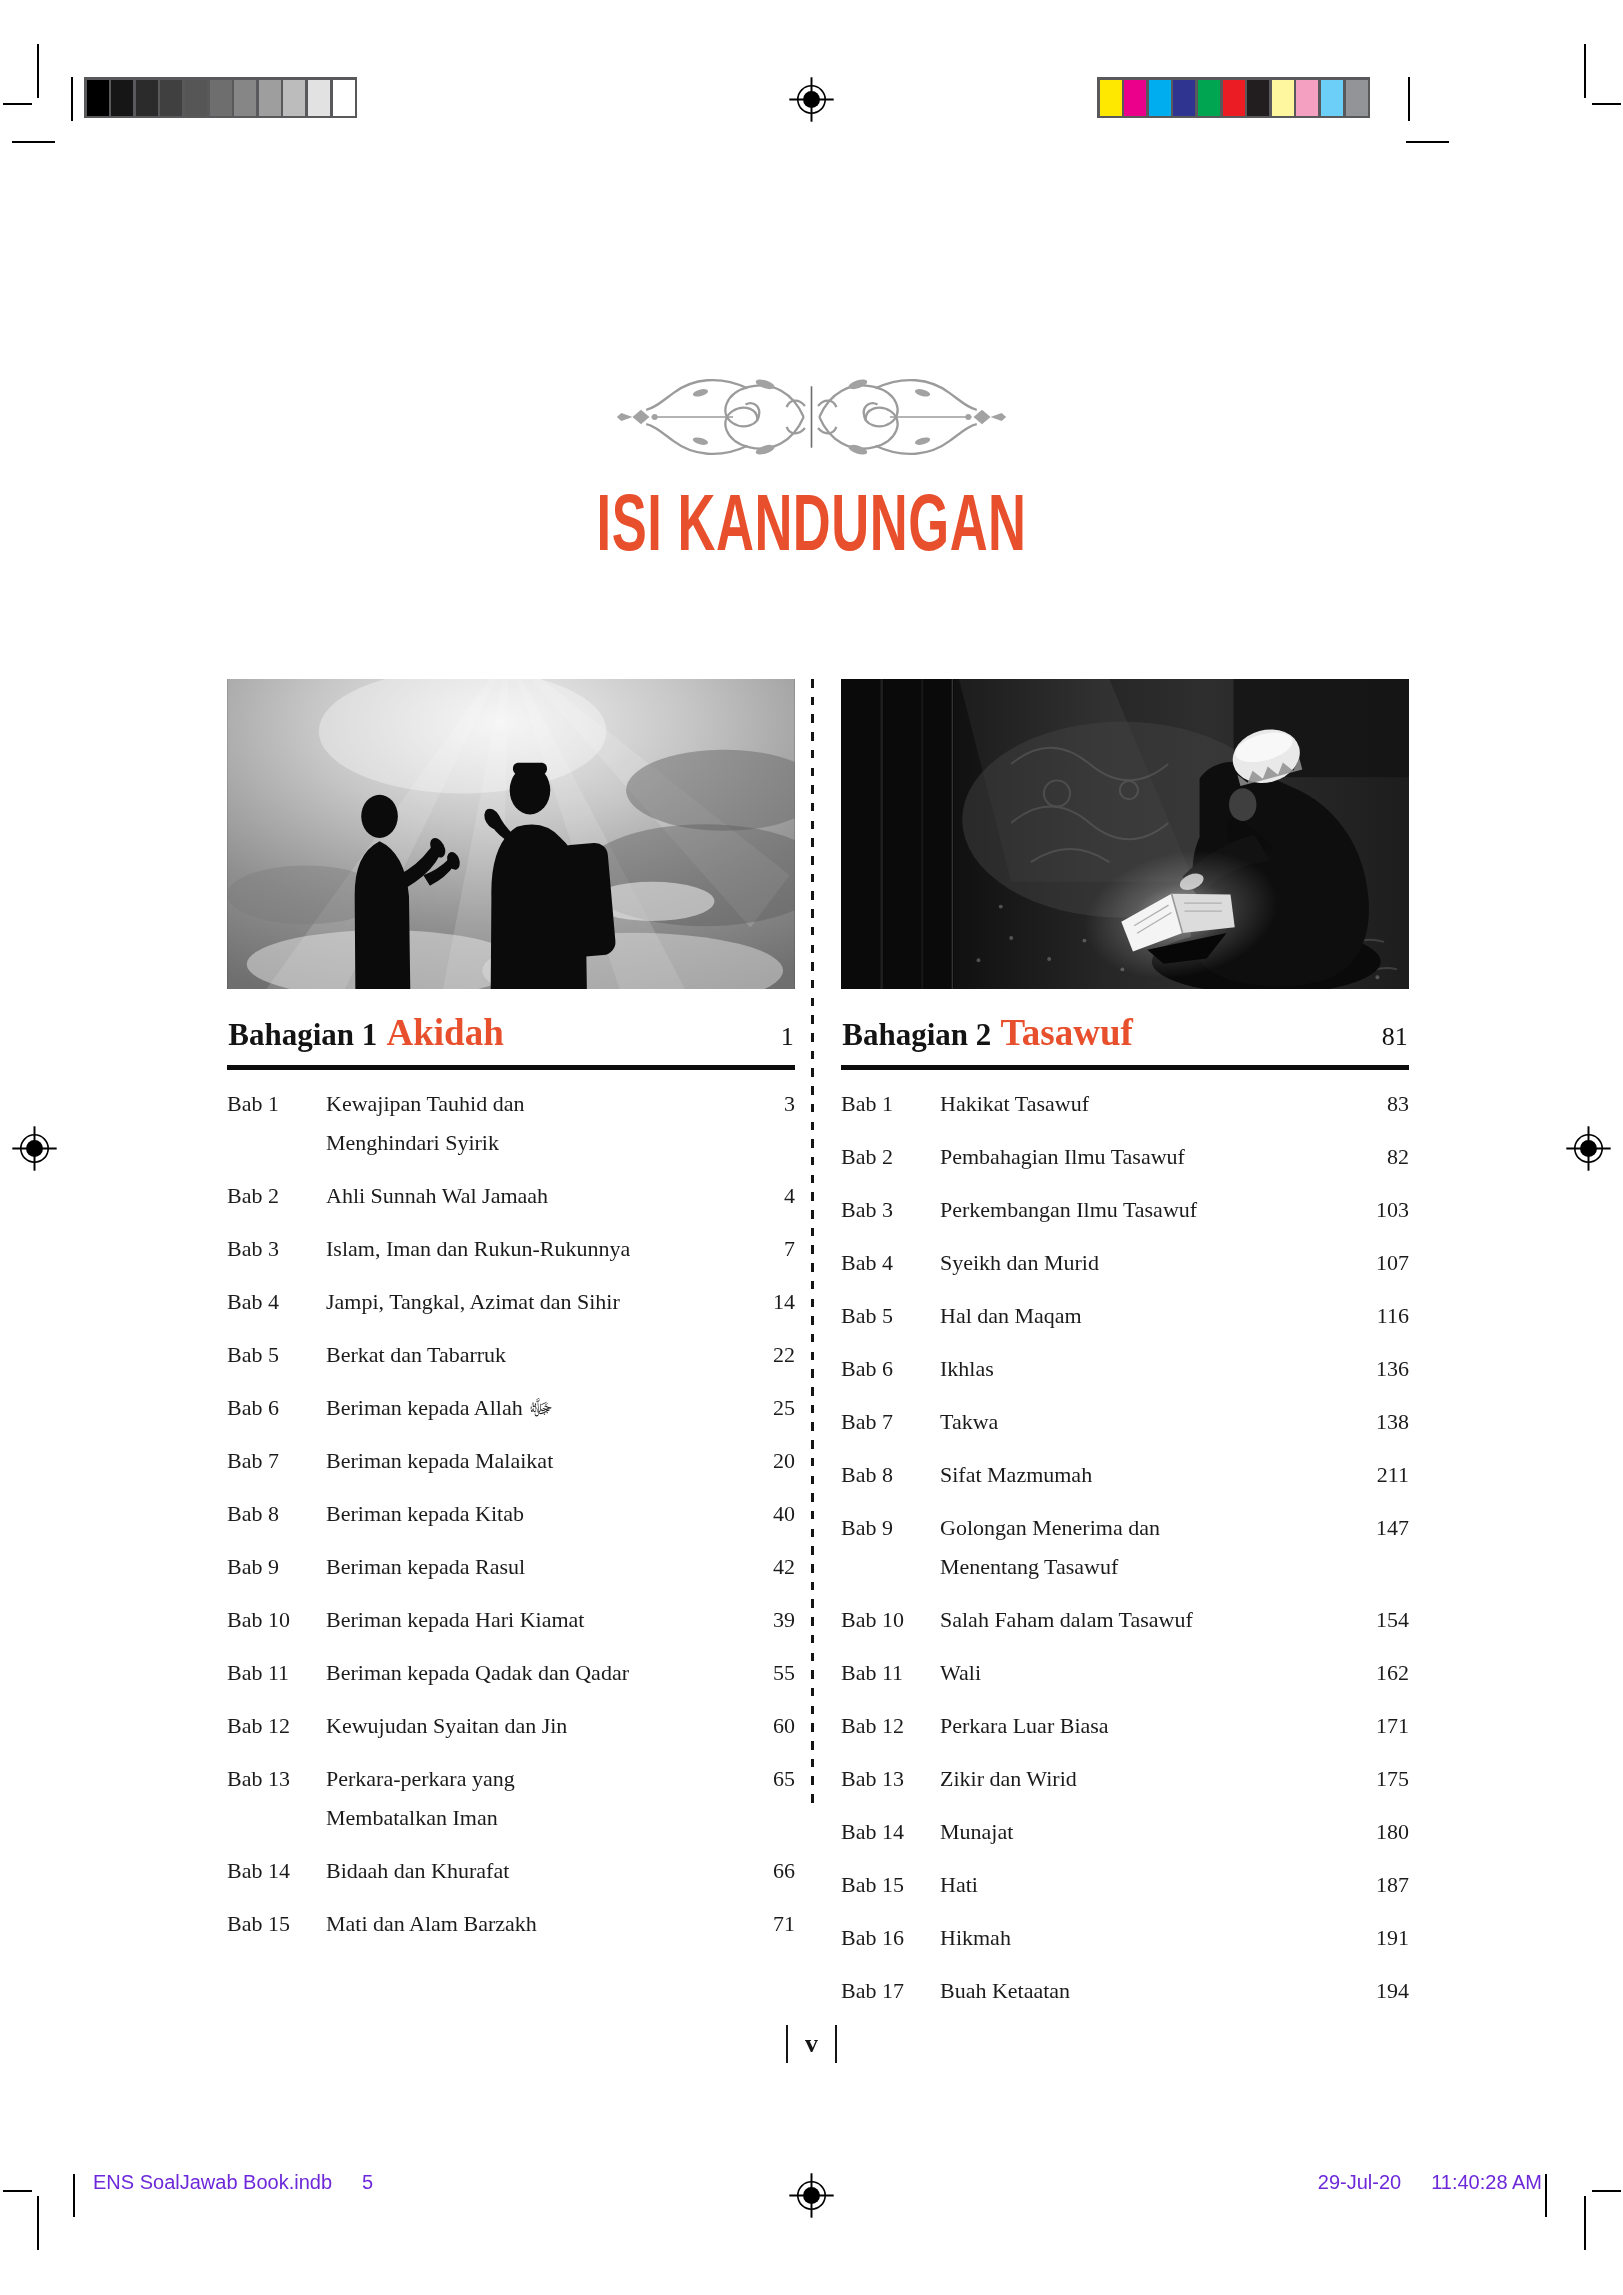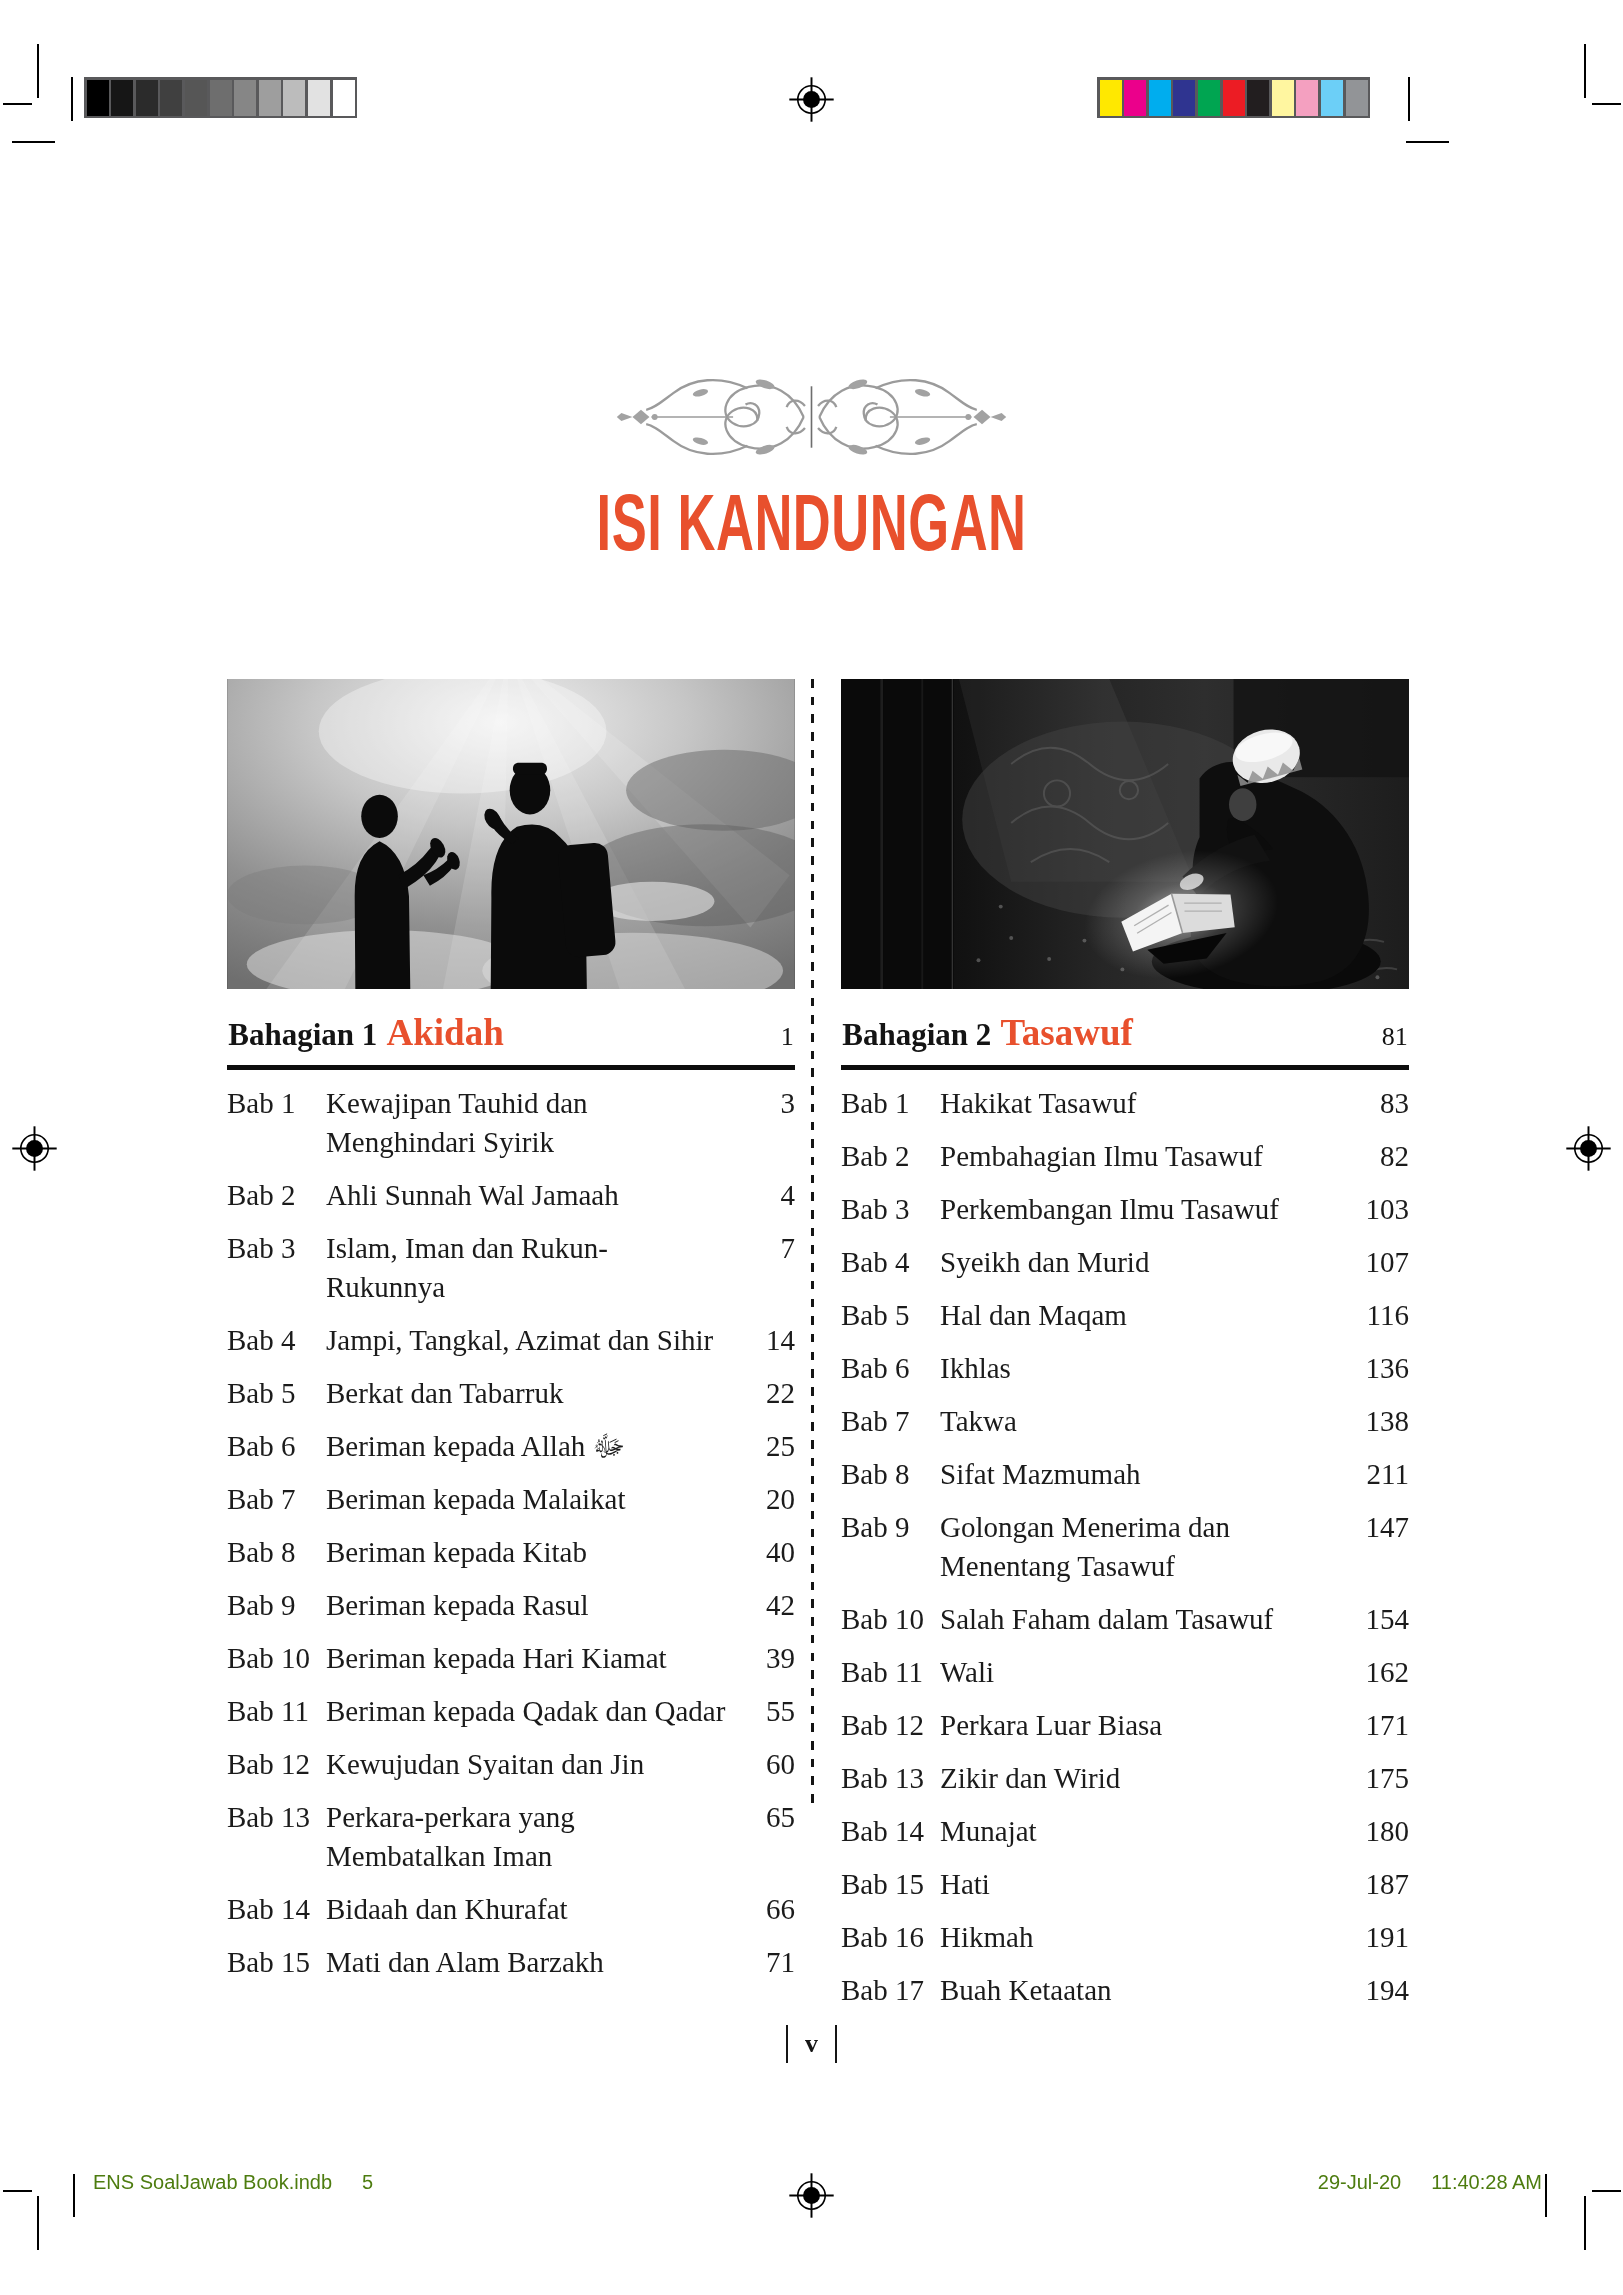--- a/index.html
+++ b/index.html
@@ -31,32 +31,32 @@
   .divider{position:absolute;left:811px;top:679px;width:3.3px;height:1126px;
       background:repeating-linear-gradient(to bottom,#141414 0px,#141414 8.5px,transparent 8.5px,transparent 17.7px);}
 
   .sec-head{display:flex;align-items:baseline;margin-top:22px;padding:0 1.3px;}
   .sec-head .h-pre{font-weight:700;font-size:31px;color:#141414;}
   .sec-head .h-name{font-weight:700;font-size:37px;color:var(--accent,#E8502D);margin-left:9.2px;}
   .sec-head .h-page{margin-left:auto;font-size:26px;color:#141414;}
   .sec-rule{height:5.9px;background:#0d0d0d;margin-top:10.5px;}
 
   .toc{margin-top:10.5px;}
-  .toc-row{display:flex;align-items:flex-start;font-size:29px;line-height:39px;color:#1b1b1b;margin-top:14px;}
+  .toc-row{display:flex;align-items:flex-start;font-size:22px;line-height:39px;color:#1b1b1b;margin-top:14px;}
   .toc-label{flex:0 0 99px;}
   .toc-title{flex:1;white-space:pre-line;padding-right:10.5px;}
   .toc-page{margin-left:auto;min-width:59px;text-align:right;}
 
   
   .folio{position:absolute;left:0;right:0;top:2025px;display:flex;justify-content:center;
       align-items:center;gap:17px;}
   .folio .bar{width:2px;height:38px;background:#151515;}
   .folio .num{font-weight:700;font-size:26px;color:#151515;}
   .slug{position:absolute;top:2171px;font-family:"Liberation Sans", sans-serif;
-      font-size:20px;color:#4d7c0f;white-space:pre;}
+      font-size:20px;color:#6d28d9;white-space:pre;}
   .slug-left{left:93px;}
   .slug-right{right:81px;text-align:right;}
   .slug .gap{display:inline-block;width:30px;}
 </style>
 </head>
 <body>
 
 <div class="page">
 
   <div class="crop" style="left:37px;top:44px;width:2px;height:54px;"></div>

